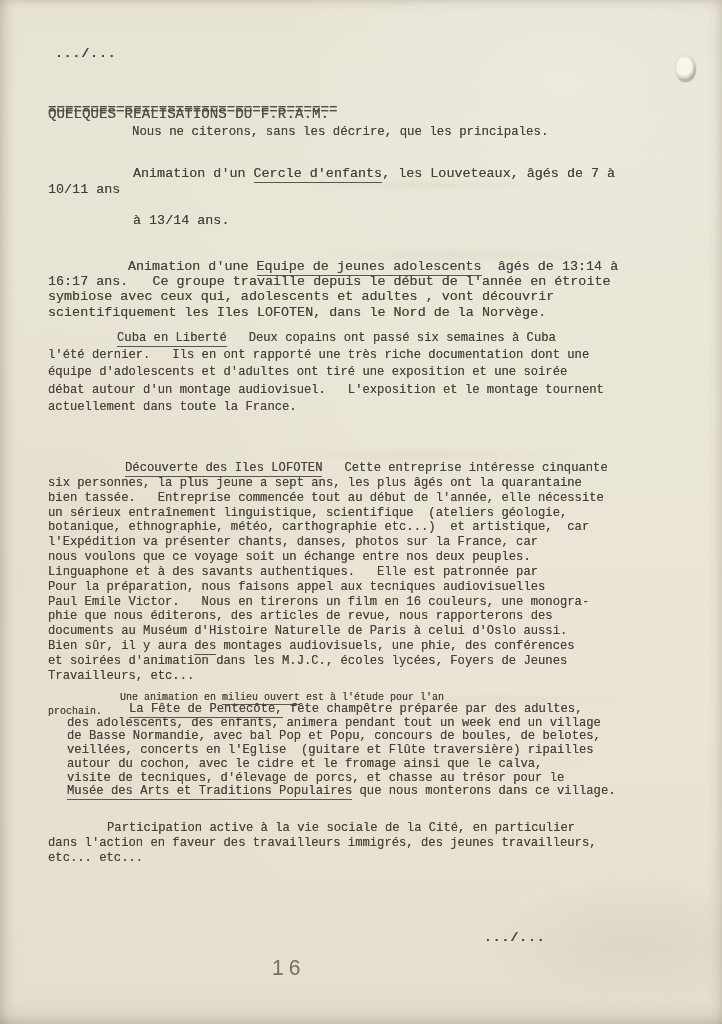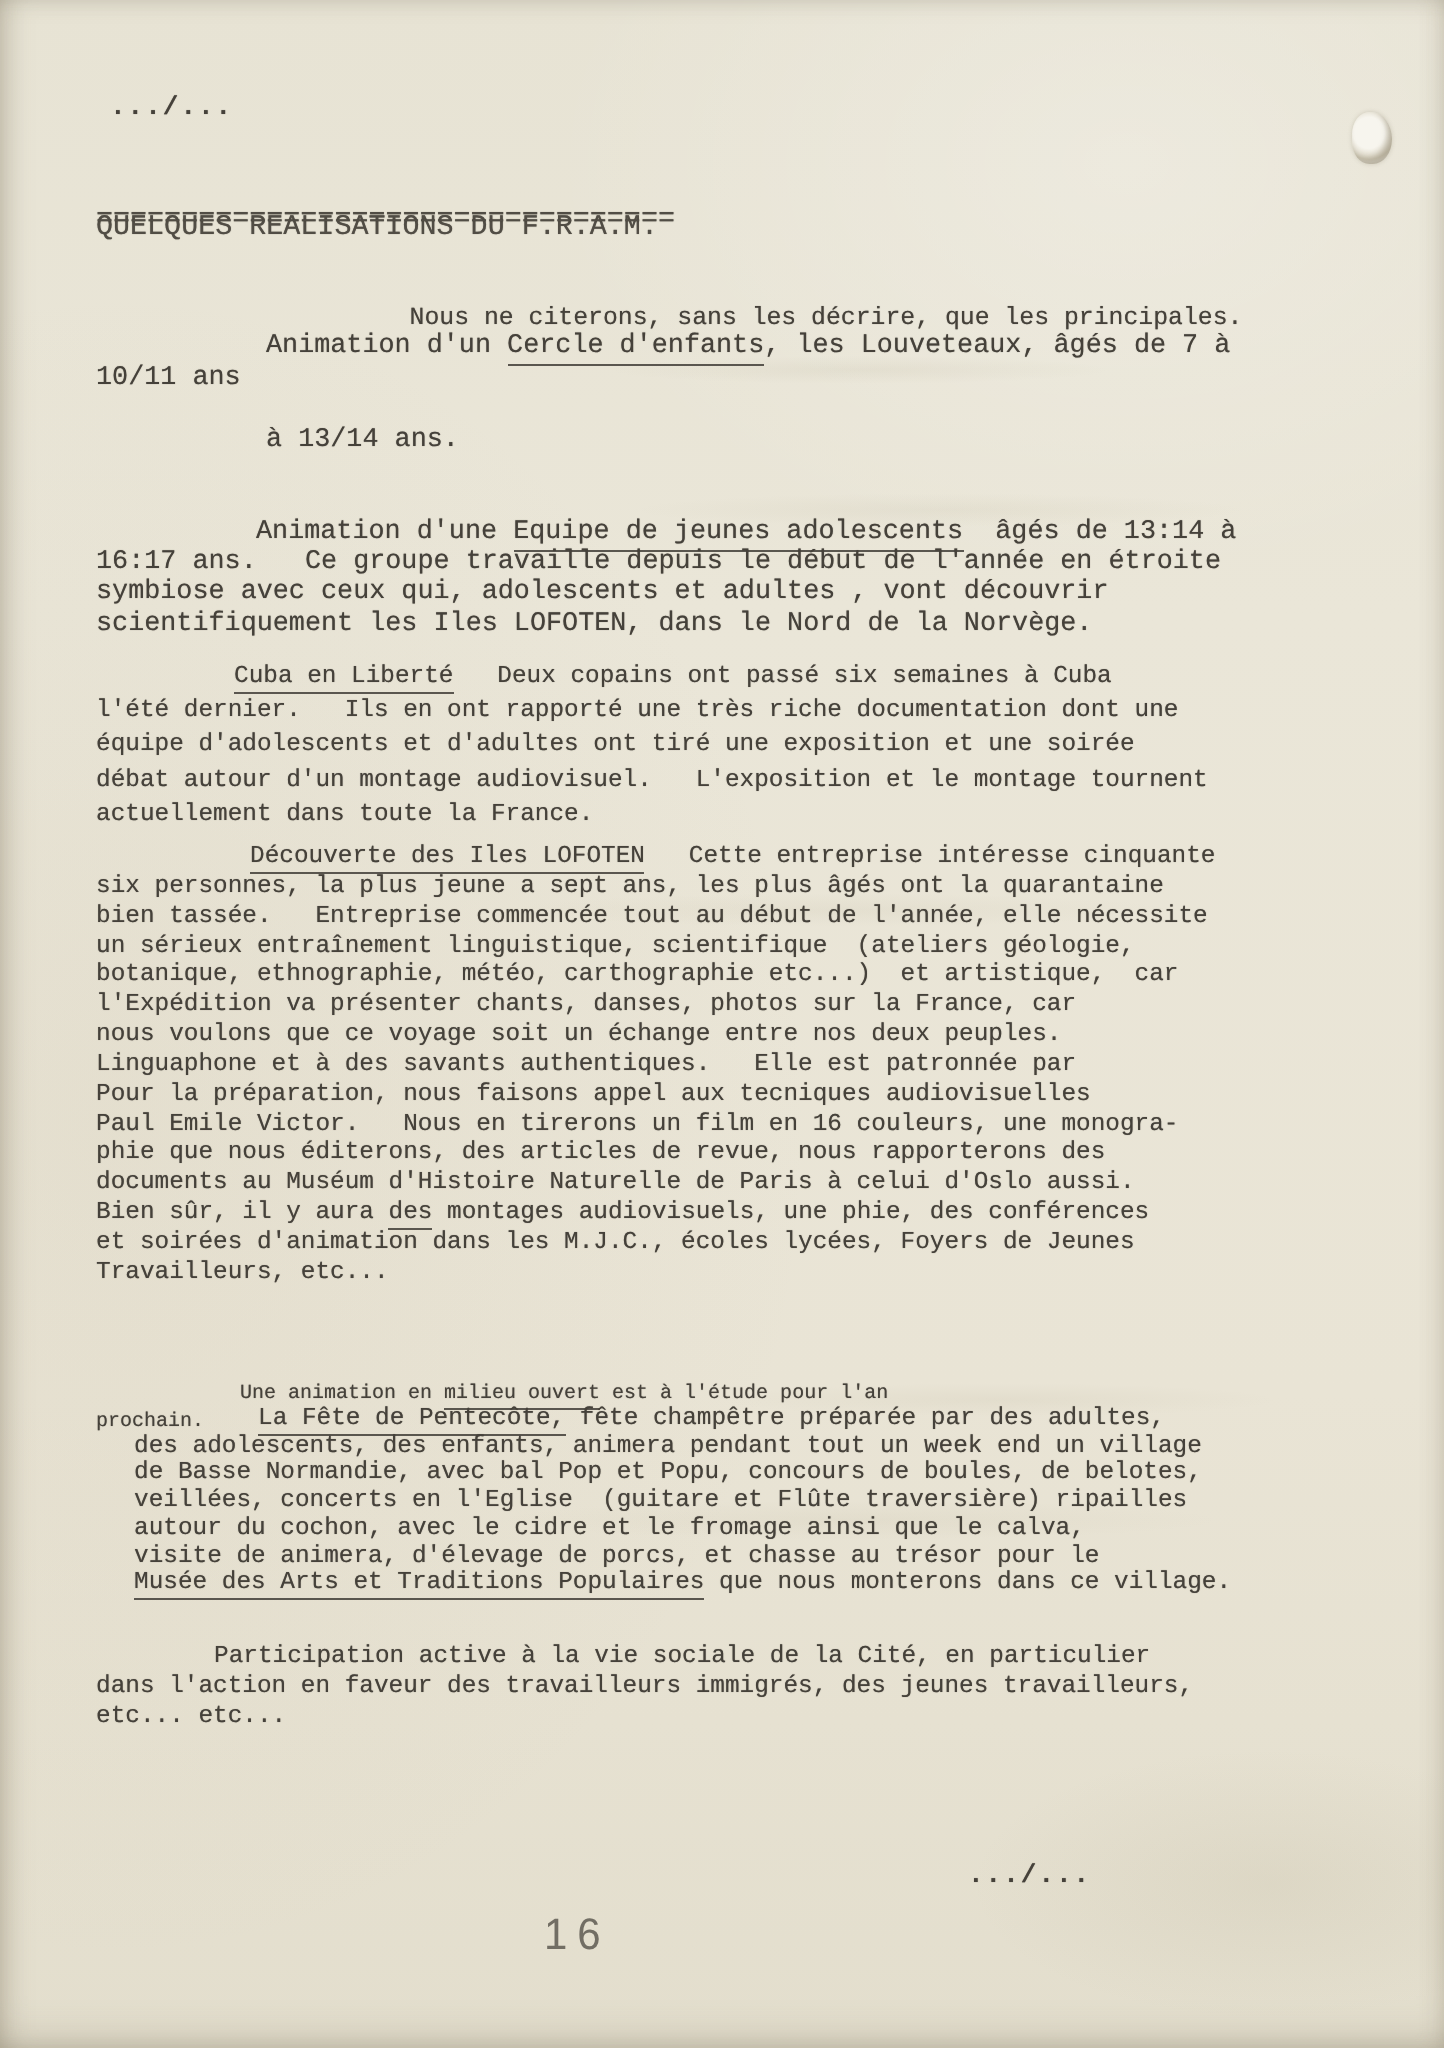--- a/index.html
+++ b/index.html
@@ -36,26 +36,26 @@
     box-shadow:inset -2px -3px 3px rgba(112,102,80,.40), 0 0 2px rgba(112,102,80,.25);
   }
   .typed{white-space:pre;text-shadow:0 0 .45px rgba(58,54,46,.65);}
   .cont-top{position:absolute;left:55px;top:46px;font-size:13px;font-weight:bold;letter-spacing:1px;}
   .doc-title{position:absolute;left:48px;top:87px;font-size:14.2px;color:#514d45;margin-top:19px;}
   .title-underline{position:absolute;left:48px;top:102px;font-size:14.2px;color:#514d45;letter-spacing:0;}
   .para{position:absolute;left:48px;right:28px;}
   .line{white-space:pre;text-shadow:0 0 .45px rgba(58,54,46,.6);}
   .para .line:first-child{text-indent:80px;}
   .u{border-bottom:1.3px solid rgba(65,61,55,.85);padding-bottom:1px;}
-  .p0{top:152px;font-size:12.4px;line-height:15px;text-align:center;}   .p0 .line:first-child{text-indent:84px;}
+  .p0{top:125px;font-size:12.4px;line-height:15px;}   .p0 .line:first-child{text-indent:84px;}
   .p1{top:166px;font-size:13.4px;line-height:15.5px;} .p1 .line:first-child{text-indent:85px;}
   .p2{top:213px;font-size:13.4px;line-height:15px;}   .p2 .line:first-child{text-indent:85px;}
   .p3{top:259px;font-size:13.4px;line-height:15.2px;} .p3 .line:first-child{text-indent:80px;}
   .p4{top:330px;font-size:12.2px;line-height:17.2px;} .p4 .line:first-child{text-indent:69px;}
-  .p5{top:421px;font-size:12.2px;line-height:14.85px;}.p5 .line:first-child{text-indent:77px;}
+  .p5{top:421px;font-size:12.2px;line-height:14.85px;}.p5 .line:first-child{text-indent:77px;margin-top:40px;}
   .p6{top:659px;font-size:10px;line-height:14px;margin-top:32px;}   .p6 .line:first-child{text-indent:72px;}
   .p7{top:703px;font-size:12.2px;line-height:13.7px;margin-left:19px;} .p7 .line:first-child{text-indent:62px;}
   .p8{top:821px;font-size:12.2px;line-height:15.2px;} .p8 .line:first-child{text-indent:59px;}
   .cont-bottom{position:absolute;left:484px;top:930px;font-size:13px;font-weight:bold;letter-spacing:1px;}
   .page-number{
     position:absolute;left:272px;top:956px;
     font-family:"Liberation Sans","DejaVu Sans",sans-serif;
     font-size:21px;font-weight:400;color:#726e64;letter-spacing:5px;
     transform:scaleY(1.05);
   }
@@ -116,21 +116,21 @@
       <div class="para p6">
         <div class="line"><span>Une animation en </span><span class="u">milieu ouvert</span><span> est à l'étude pour l'an</span></div>
         <div class="line"><span>prochain.</span></div>
       </div>
       <div class="para p7">
         <div class="line"><span class="u">La Fête de Pentecôte,</span><span> fête champêtre préparée par des adultes,</span></div>
         <div class="line"><span>des adolescents, des enfants, animera pendant tout un week end un village</span></div>
         <div class="line"><span>de Basse Normandie, avec bal Pop et Popu, concours de boules, de belotes,</span></div>
         <div class="line"><span>veillées, concerts en l'Eglise  (guitare et Flûte traversière) ripailles</span></div>
         <div class="line"><span>autour du cochon, avec le cidre et le fromage ainsi que le calva,</span></div>
-        <div class="line"><span>visite de animera, d'élevage de porcs, et chasse au trésor pour le</span></div>
+        <div class="line"><span>visite de tecniques, d'élevage de porcs, et chasse au trésor pour le</span></div>
         <div class="line"><span class="u">Musée des Arts et Traditions Populaires</span><span> que nous monterons dans ce village.</span></div>
       </div>
       <div class="para p8">
         <div class="line"><span>Participation active à la vie sociale de la Cité, en particulier</span></div>
         <div class="line"><span>dans l'action en faveur des travailleurs immigrés, des jeunes travailleurs,</span></div>
         <div class="line"><span>etc... etc...</span></div>
       </div>
     </div>
 
   <div class="cont-bottom typed">.../...</div>

